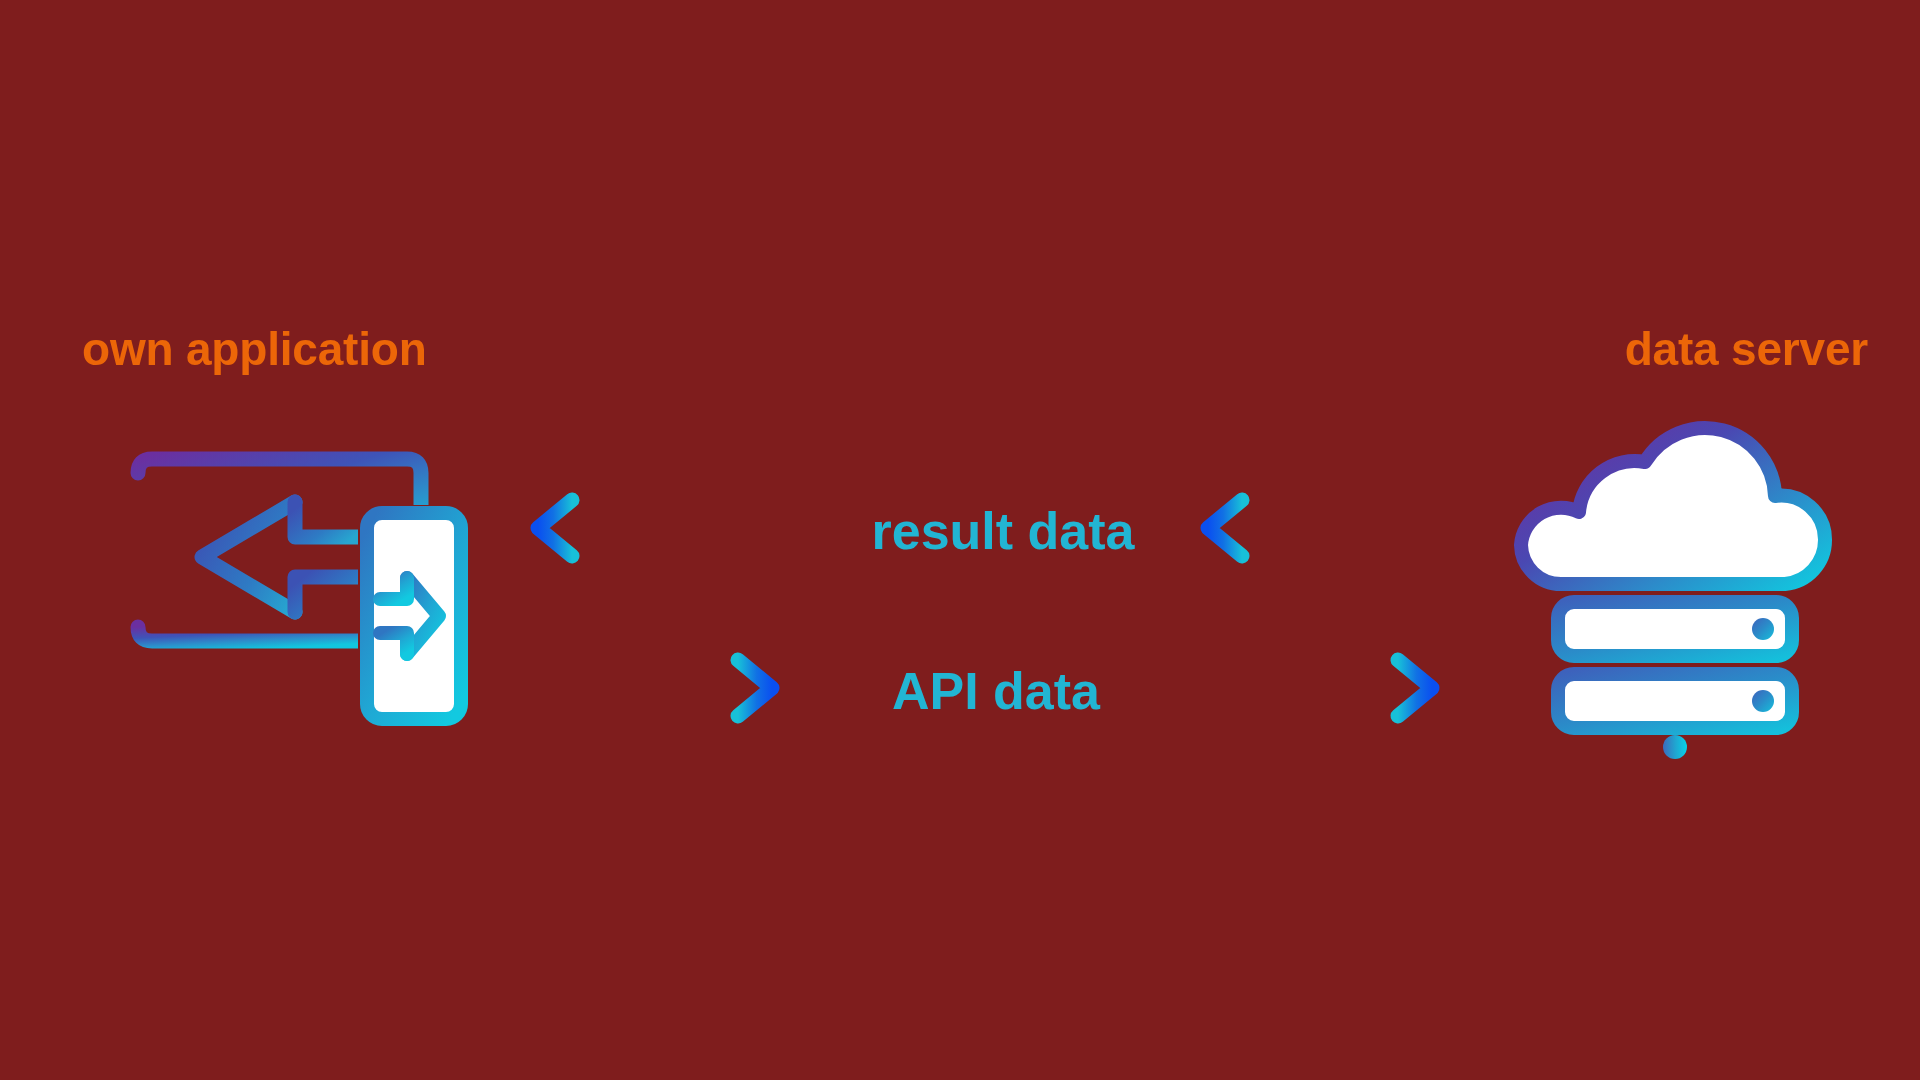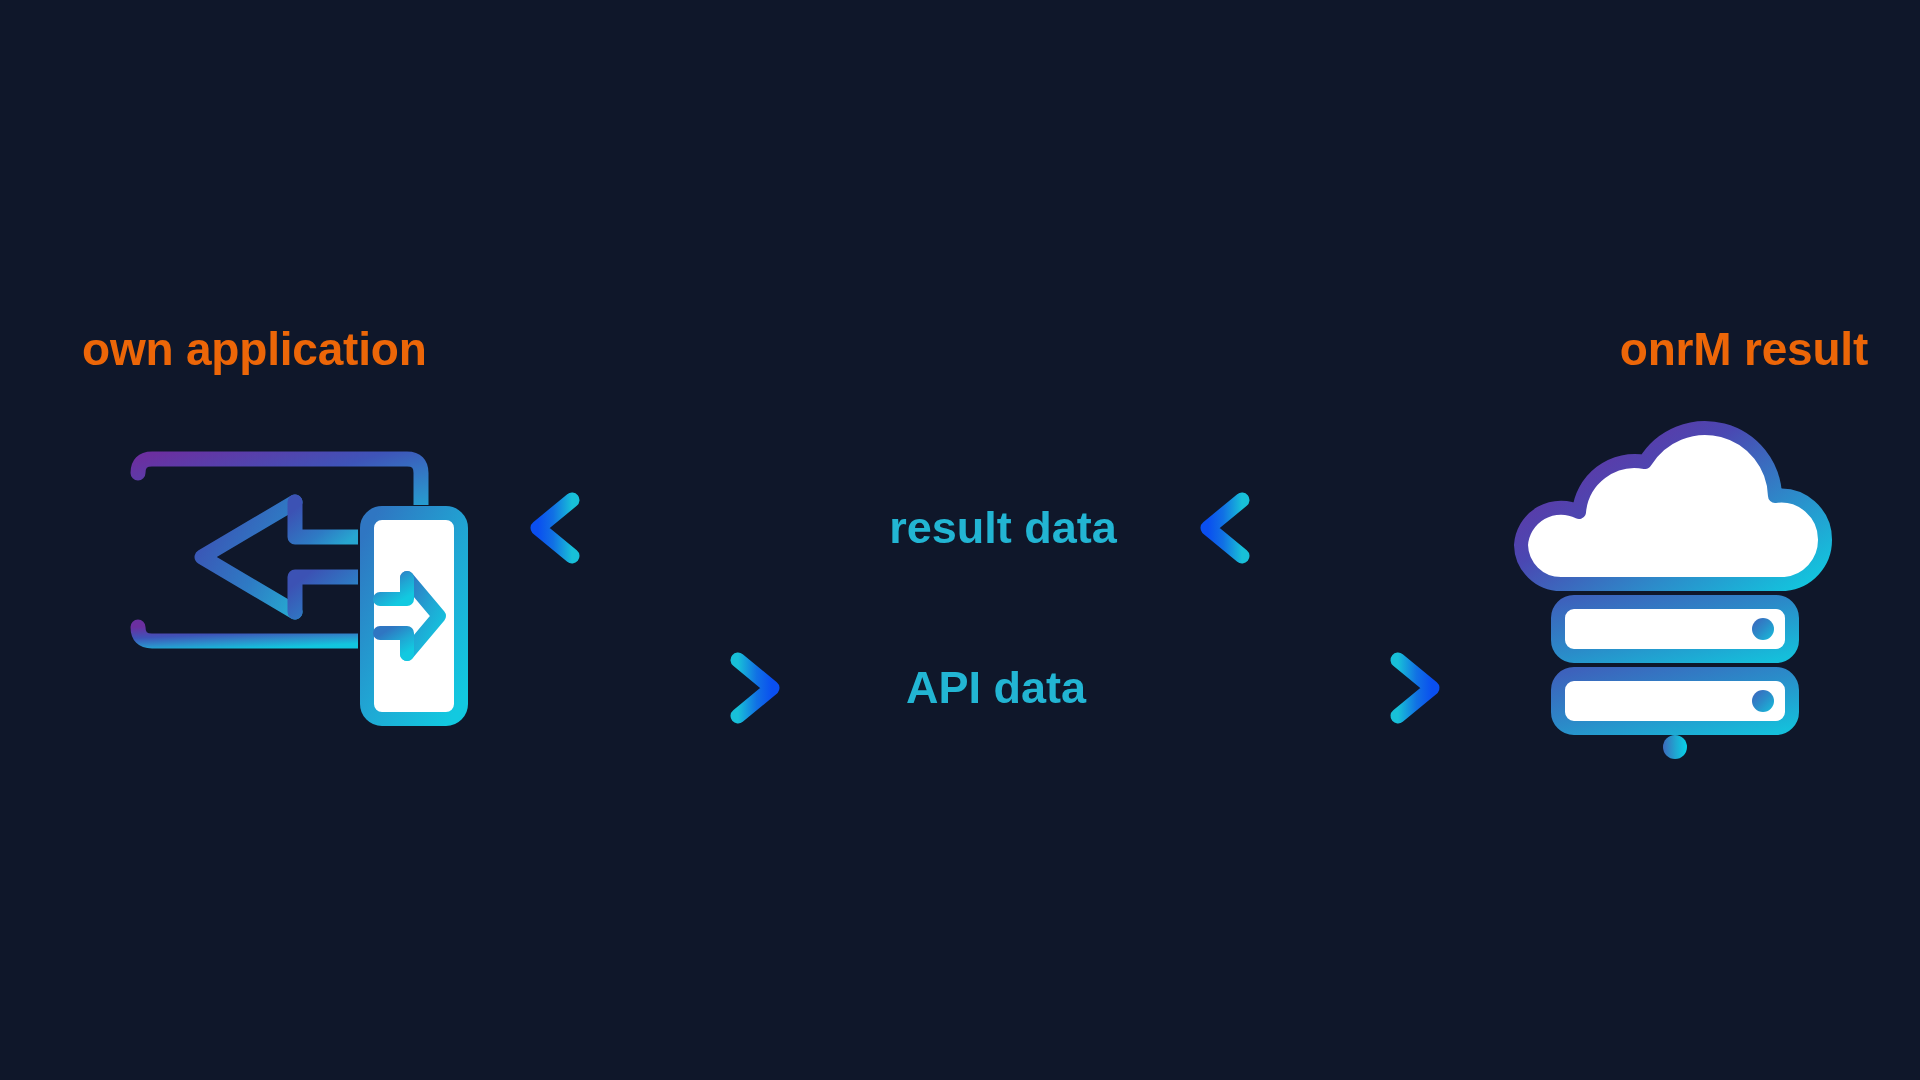--- a/index.html
+++ b/index.html
@@ -11,21 +11,21 @@
   body {
     width: 1920px;
     height: 1080px;
     font-family: "Liberation Sans", sans-serif;
     overflow: hidden;
   }
   #stage {
     position: relative;
     width: 1920px;
     height: 1080px;
-    background: #0f172a;
+    background: #7f1d1d;
   }
 
   
   .node-label {
     position: absolute;
     font-family: "Liberation Sans", sans-serif;
     font-weight: bold;
     font-size: 46px;
     letter-spacing: -0.2px;
     color: #EC6608;
@@ -41,21 +41,21 @@
     right: 52px;
     top: 326px;
     text-align: right;
   }
 
   
   .flow-label {
     position: absolute;
     font-family: "Liberation Sans", sans-serif;
     font-weight: bold;
-    font-size: 45px;
+    font-size: 52px;
     color: #22B5D3;
     white-space: nowrap;
     line-height: 1;
     text-align: center;
     transform: translateX(-50%);
   }
   #label-result-data {
     left: 1003px;
     top: 505px;
   }
@@ -171,21 +171,21 @@
       <path d="M 252 102 L 332 102" fill="none" stroke="url(#gradPhone)" stroke-width="11" stroke-linecap="round"></path>
 
       <path d="M 252 240 L 332 240" fill="none" stroke="url(#gradPhone)" stroke-width="11" stroke-linecap="round"></path>
 
       <path d="M 285 133 L 317 171 L 285 209" fill="none" stroke="url(#gradPhone)" stroke-width="14" stroke-linecap="round" stroke-linejoin="round"></path>
       <path d="M 285 133 L 285 154 L 258 154" fill="none" stroke="url(#gradPhone)" stroke-width="14" stroke-linecap="round" stroke-linejoin="round"></path>
       <path d="M 285 209 L 285 188 L 258 188" fill="none" stroke="url(#gradPhone)" stroke-width="14" stroke-linecap="round" stroke-linejoin="round"></path>
     </svg>
   </div>
 
-  <div class="node-label" id="label-onrm-server">onrM result</div>
+  <div class="node-label" id="label-onrm-server">data server</div>
 
   <div class="icon-wrap" id="icon-onrm-server">
     <svg viewBox="0 0 360 355" width="360" height="355" aria-hidden="true">
       <defs>
         <linearGradient id="gradCloud" x1="0" y1="0.15" x2="1" y2="0.95">
           <stop offset="0%" stop-color="#6B2FA0"></stop>
           <stop offset="35%" stop-color="#4A48B2"></stop>
           <stop offset="70%" stop-color="#2B8ECB"></stop>
           <stop offset="100%" stop-color="#12C6DE"></stop>
         </linearGradient>

